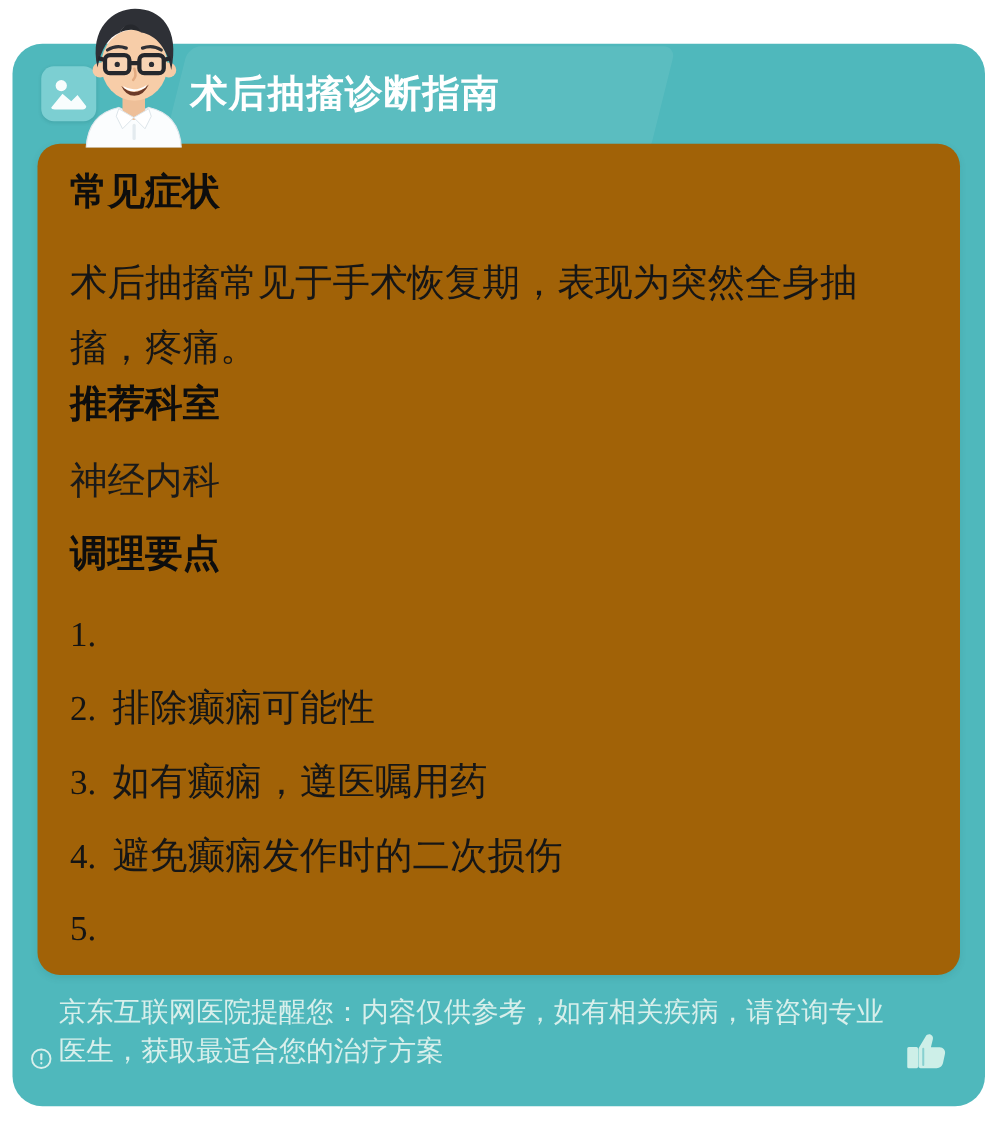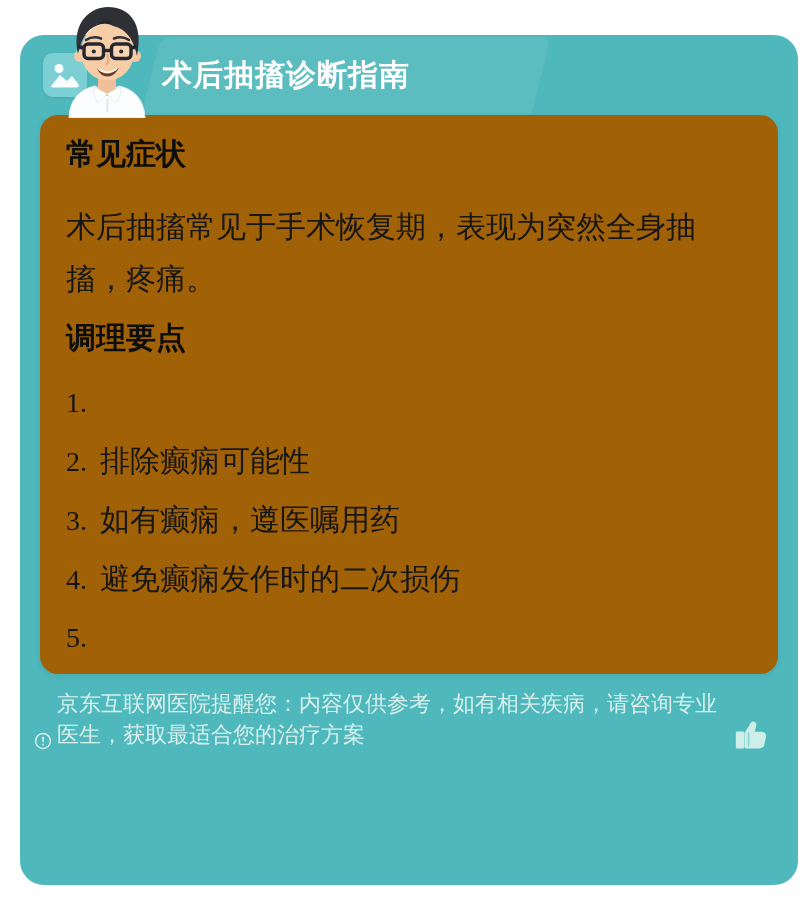--- a/index.html
+++ b/index.html
@@ -2,21 +2,21 @@
 <html><head>
 <meta charset="utf-8">
 <style>
   html,body{margin:0;padding:0;}
   body{
     width:800px;height:901px;background:#ffffff;overflow:hidden;position:relative;
     font-family:"Liberation Sans","DejaVu Sans",sans-serif;
     -webkit-font-smoothing:antialiased;
   }
   .panel{
-    position:absolute;left:20px;top:35px;width:778px;height:850px;
+    position:absolute;left:10px;top:35px;width:778px;height:850px;
     background:#4FB8BC;border-radius:24px;z-index:1;
   }
   .header{position:relative;height:80px;}
   .header-glow{
     position:absolute;left:130px;top:2px;width:390px;height:86px;
     background:rgba(255,255,255,0.07);transform:skewX(-14deg);border-radius:10px;
   }
   .badge{
     position:absolute;left:23px;top:18px;width:44px;height:44px;border-radius:10px;
     background:#7CCFD2;box-shadow:0 1px 3px rgba(0,60,60,0.12);
@@ -79,20 +79,22 @@
         <path d="M8 33 L17 22 L24 28 L29 23 L36 32 Q36 34.5 33 34.5 L11 34.5 Q8 34.5 8 33 Z" fill="#ffffff" opacity="0.95"></path>
       </svg>
     </div>
     <div class="title">术后抽搐诊断指南</div>
   </div>
 
   <div class="card">
     <h2>常见症状</h2>
     <p class="desc">术后抽搐常见于手术恢复期，表现为突然全身抽搐，疼痛。</p>
 
+    <h2 class="h-dept">推荐科室</h2>
+    <p class="plain">神经内科</p>
 
     <h2 class="h-care">调理要点</h2>
     <ol>
       <li>
         <span class="num">1.</span>
       </li>
       <li>
         <span class="num">2.</span>
         <span>排除癫痫可能性</span>
       </li>

